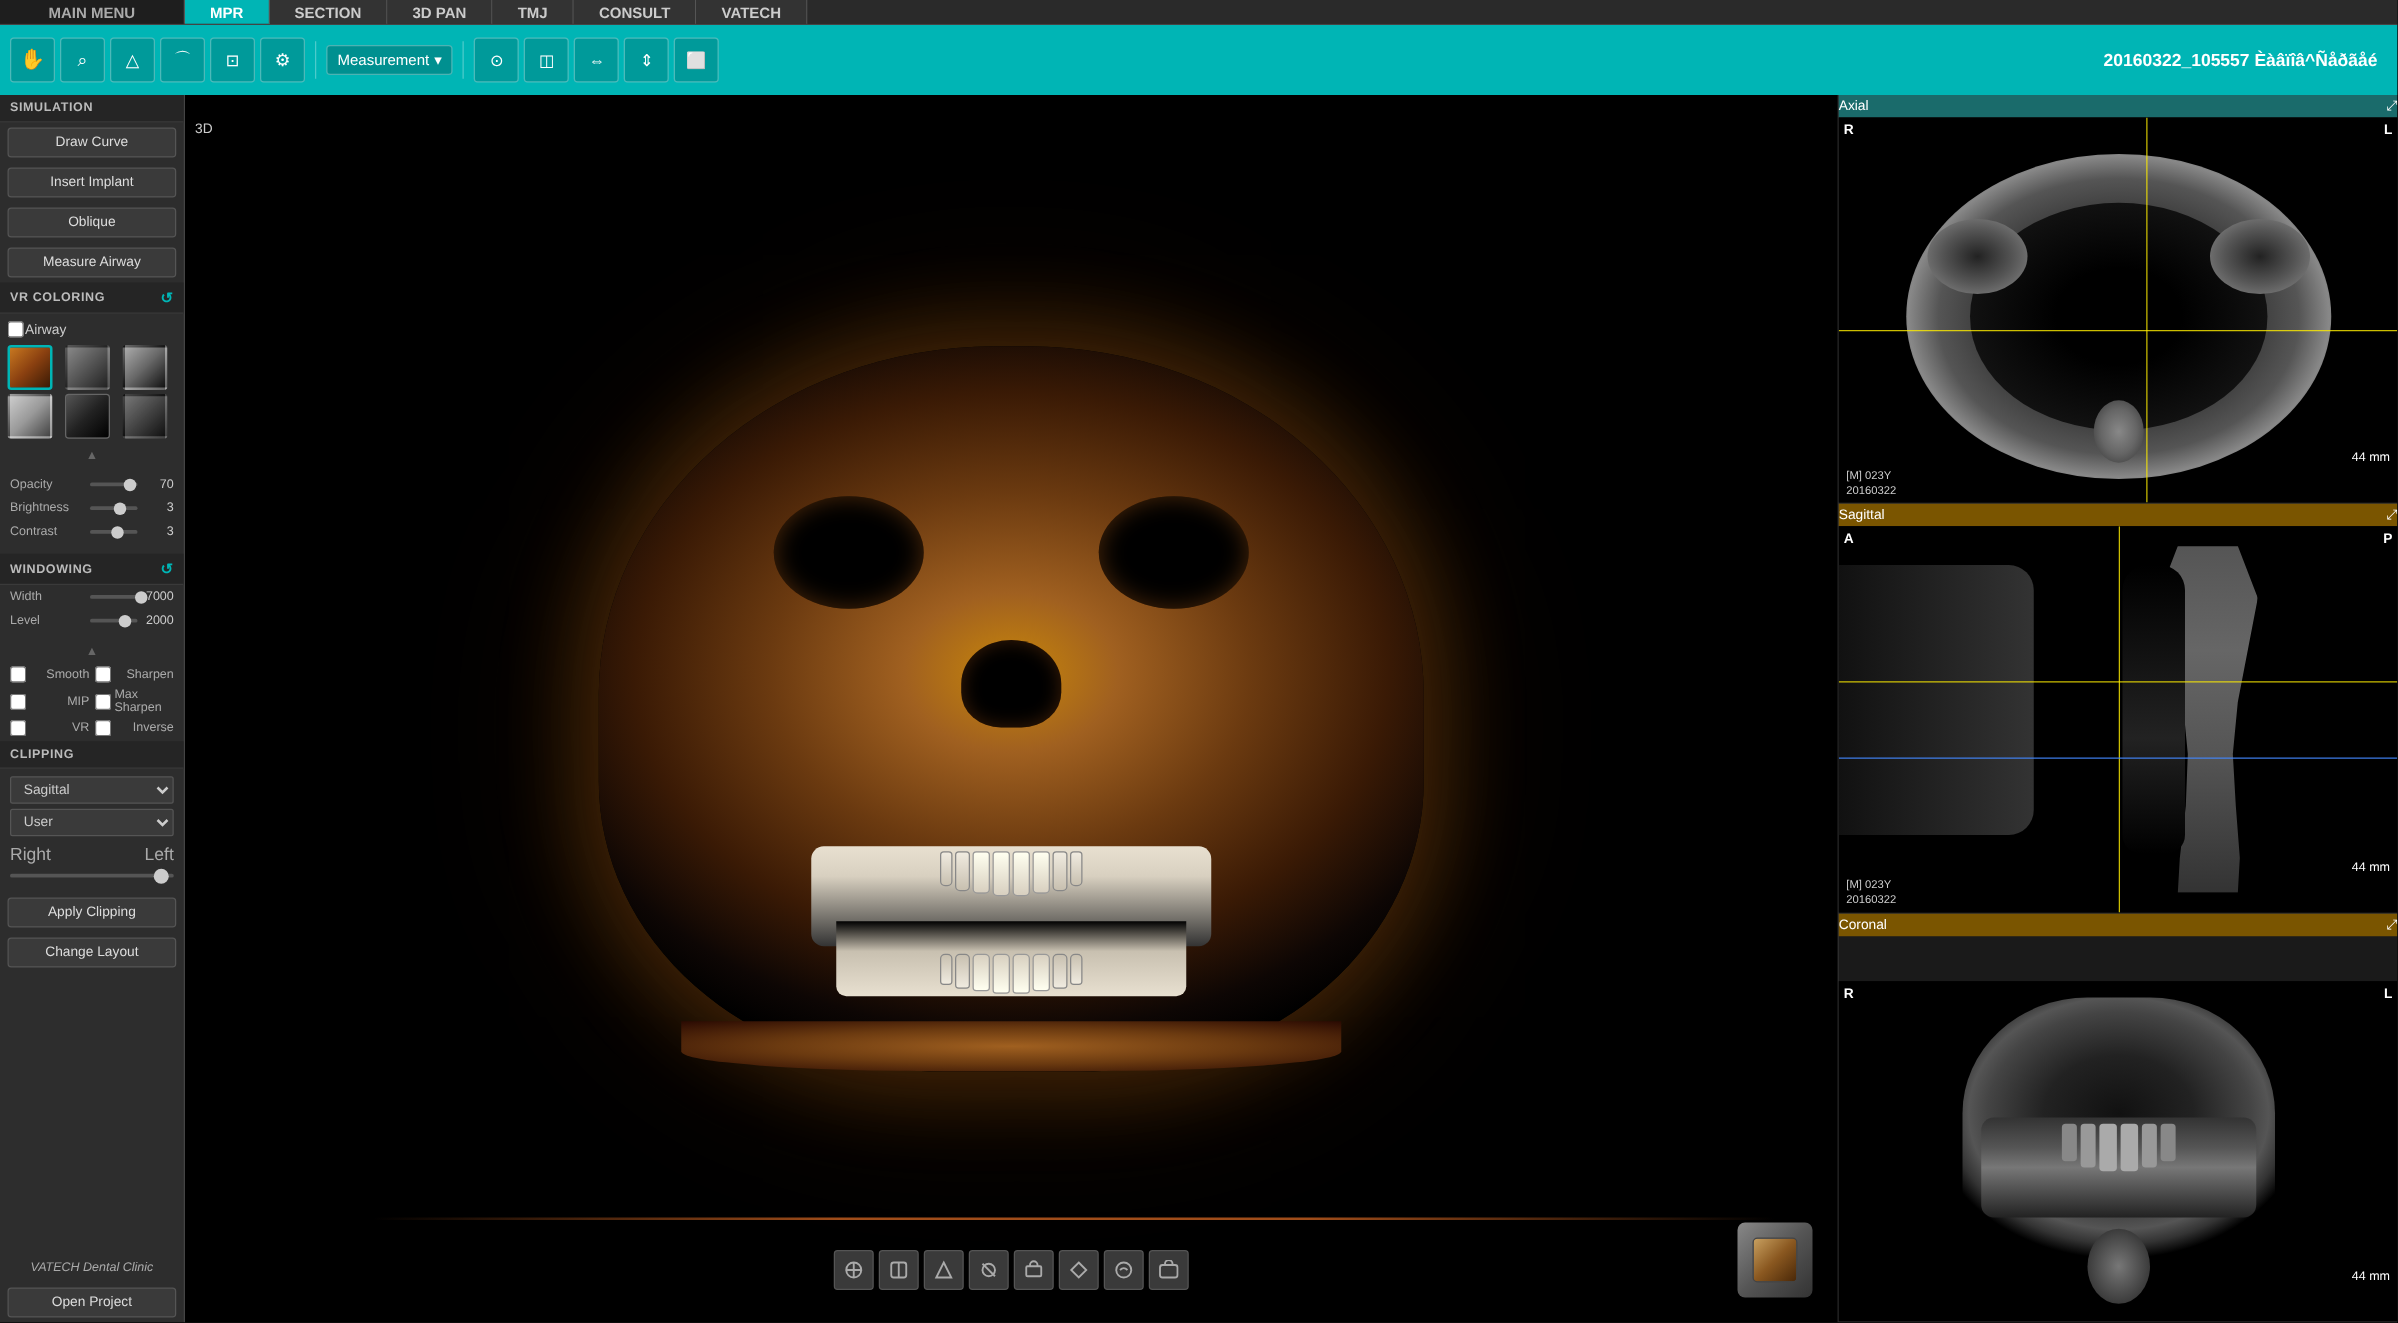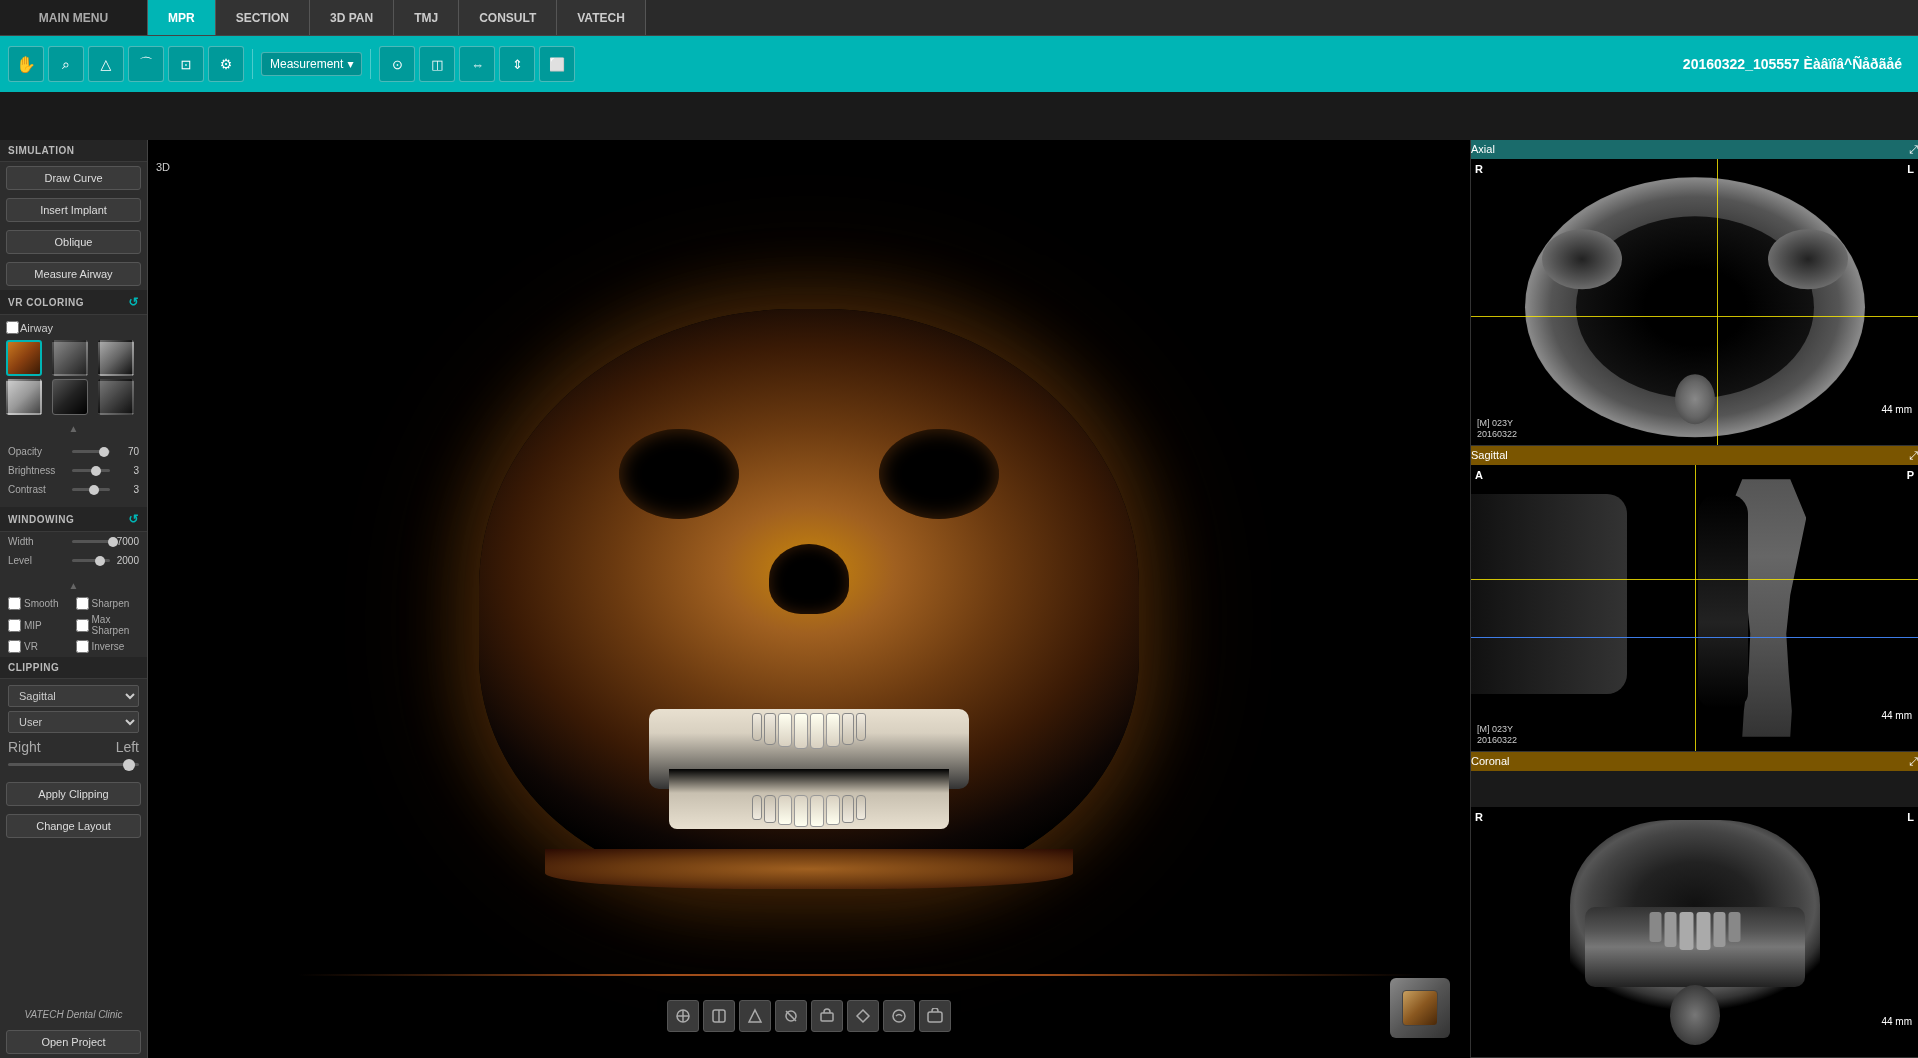--- a/index.html
+++ b/index.html
@@ -11,21 +11,21 @@
       font-size: 12px;
       color: #ccc;
       overflow: hidden;
       display: flex;
       flex-direction: column;
     }
 
     
     .top-nav {
       display: flex;
-      height: 36px;
+      height: 20px;
       background: #2a2a2a;
       border-bottom: 1px solid #444;
       flex-shrink: 0;
     }
     .top-nav .tab {
       padding: 0 20px;
       display: flex;
       align-items: center;
       cursor: pointer;
       font-size: 12px;
@@ -87,21 +87,20 @@
       color: #fff;
       font-size: 14px;
       font-weight: bold;
     }
 
     
     .main-content {
       display: flex;
       flex: 1;
       overflow: hidden;
-      margin-top: 48px;
     }
 
     
     .sidebar {
       width: 148px;
       background: #2d2d2d;
       border-right: 1px solid #444;
       display: flex;
       flex-direction: column;
       overflow-y: auto;
@@ -214,20 +213,21 @@
       grid-template-columns: 1fr 1fr;
       gap: 4px;
       padding: 4px 8px;
     }
     .checkbox-item {
       display: flex;
       align-items: center;
       gap: 3px;
       font-size: 10px;
       color: #aaa;
+      justify-content: space-between;
     }
 
     
     .clipping-section {
       padding: 6px 8px;
     }
     .select-dropdown {
       width: 100%;
       background: #3a3a3a;
       border: 1px solid #555;

